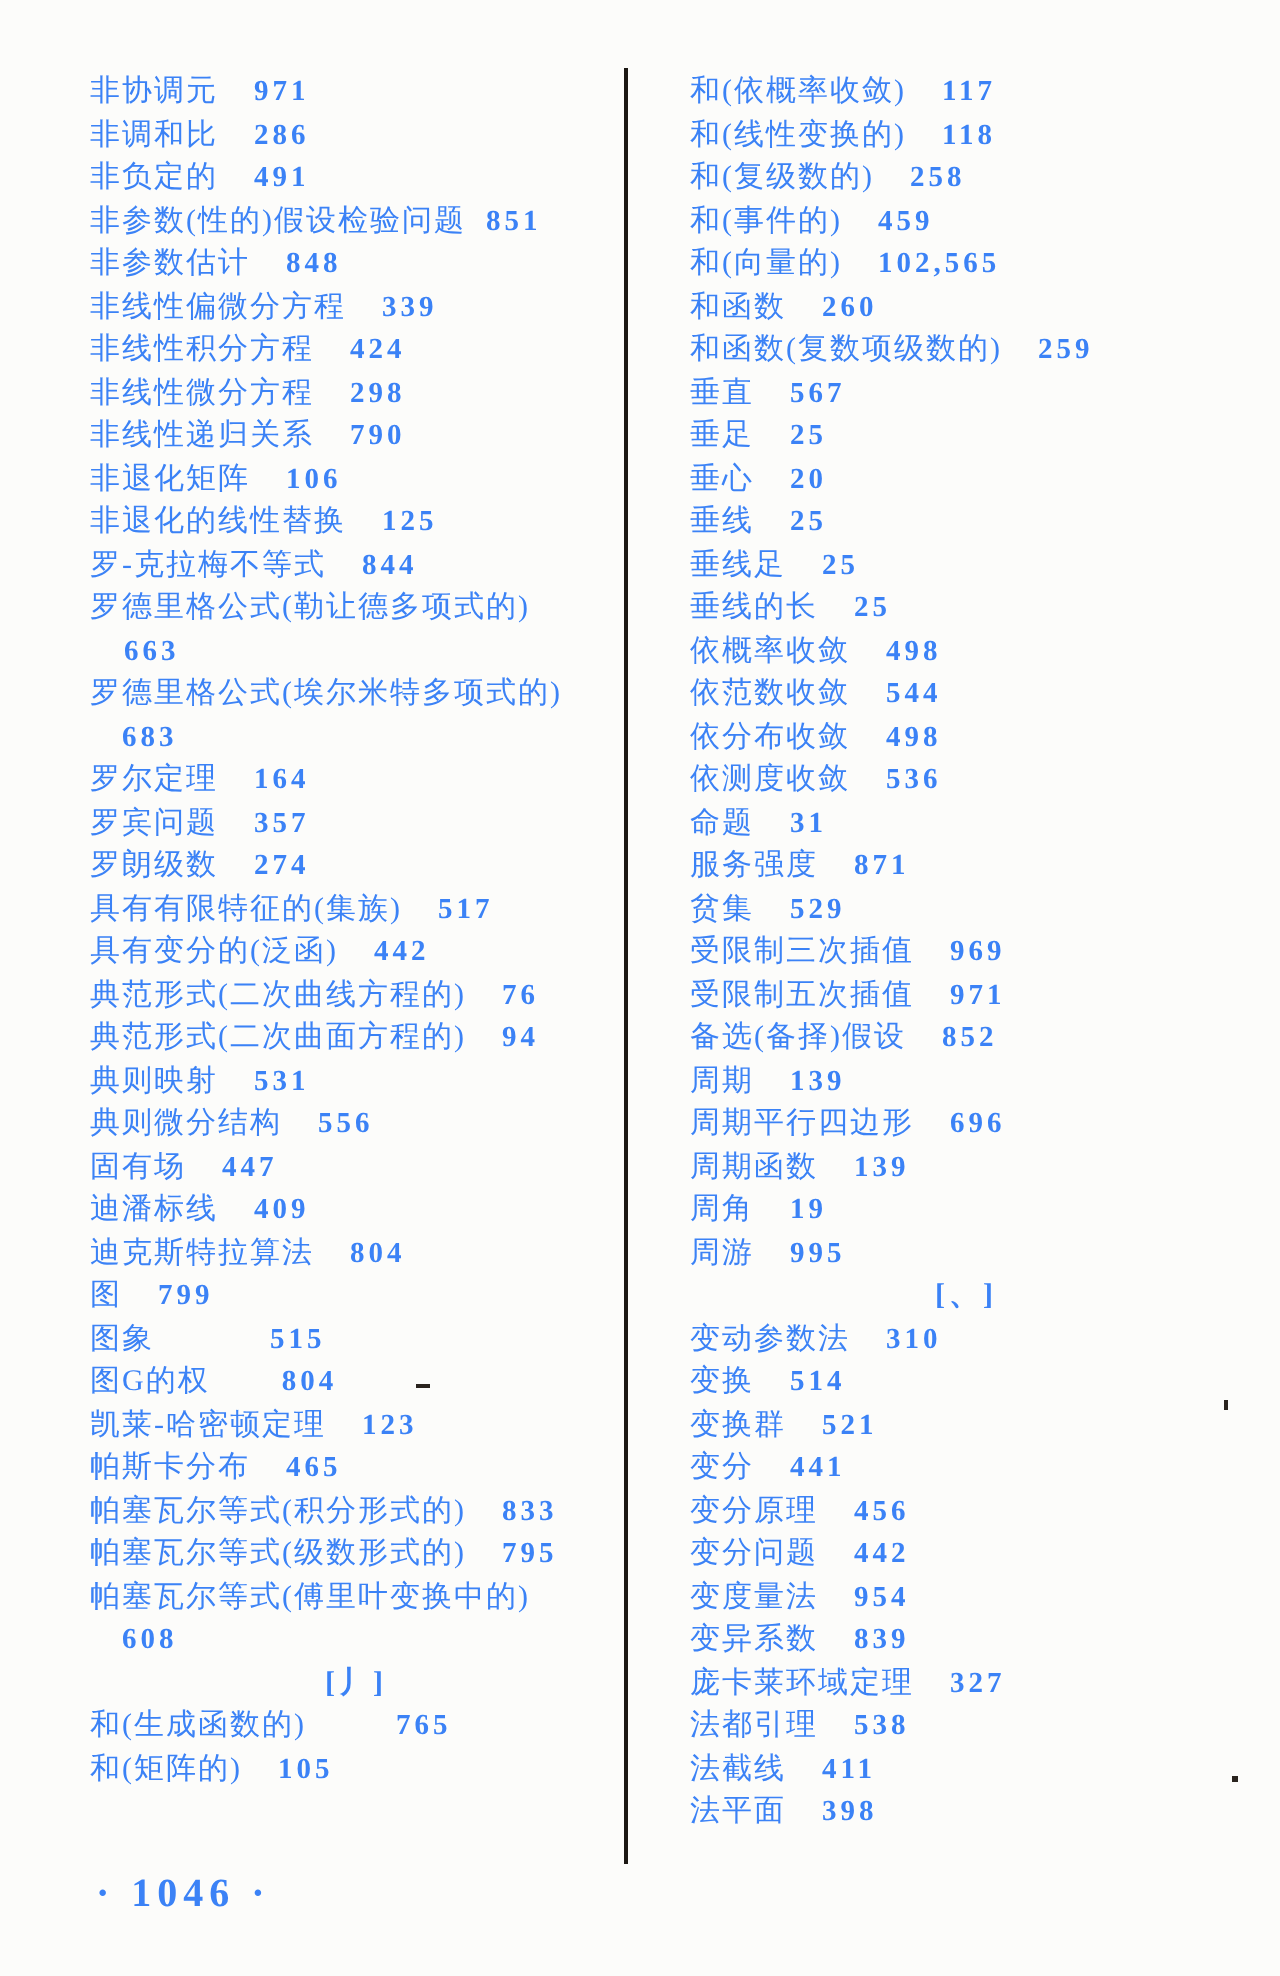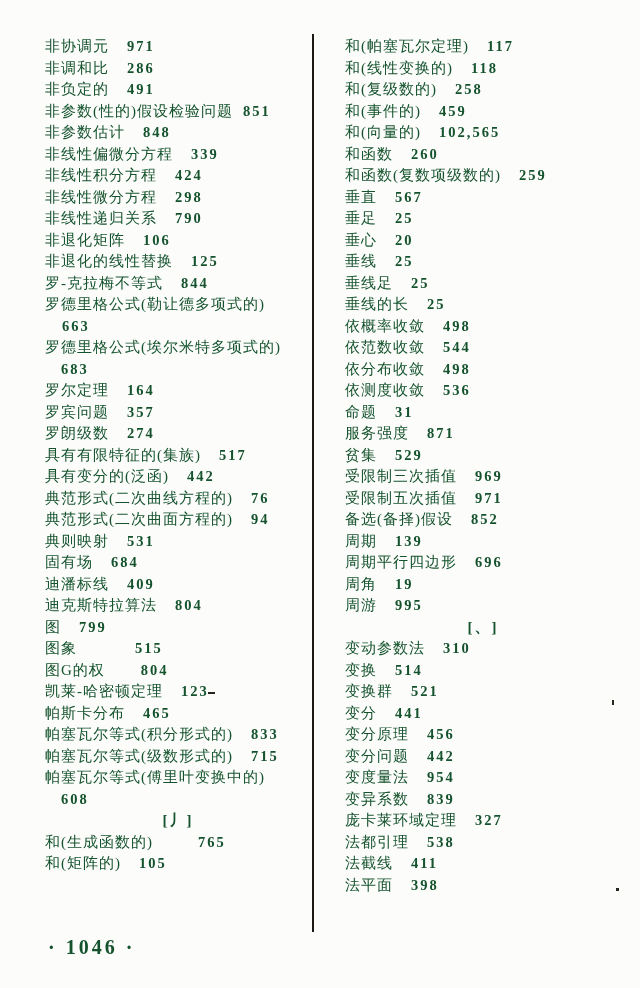--- a/index.html
+++ b/index.html
@@ -1,21 +1,21 @@
 <!DOCTYPE html>
 <html><head>
 <meta charset="utf-8">
 <style>
   html,body { margin:0; padding:0; }
   .page {
     position:relative;
     width:640px; height:988px;
     background:#fcfcfa;
     font-family:"Liberation Serif","DejaVu Serif",serif;
-    color:#14532d;
+    color:#3b82f6;
     overflow:hidden;
   }
   .col { position:absolute; top:36px; }
   .col-left  { left:45px;  width:266px; }
   .col-right { left:345px; width:276px; }
   .line {
     height:21.5px; line-height:21.5px;
     font-size:15px; white-space:nowrap;
   }
   .term { letter-spacing:1px; }
@@ -66,39 +66,40 @@
       <div class="line"><span class="term">罗德里格公式(埃尔米特多项式的)</span></div>
       <div class="line cont"><span class="num" style="margin-left: 0px;">683</span></div>
       <div class="line"><span class="term">罗尔定理</span><span class="num">164</span></div>
       <div class="line"><span class="term">罗宾问题</span><span class="num">357</span></div>
       <div class="line"><span class="term">罗朗级数</span><span class="num">274</span></div>
       <div class="line"><span class="term">具有有限特征的(集族)</span><span class="num">517</span></div>
       <div class="line"><span class="term">具有变分的(泛函)</span><span class="num">442</span></div>
       <div class="line"><span class="term">典范形式(二次曲线方程的)</span><span class="num">76</span></div>
       <div class="line"><span class="term">典范形式(二次曲面方程的)</span><span class="num">94</span></div>
       <div class="line"><span class="term">典则映射</span><span class="num">531</span></div>
-      <div class="line"><span class="term">固有场</span><span class="num">684</span></div>
+      <div class="line"><span class="term">典则微分结构</span><span class="num">556</span></div>
+      <div class="line"><span class="term">固有场</span><span class="num">447</span></div>
       <div class="line"><span class="term">迪潘标线</span><span class="num">409</span></div>
       <div class="line"><span class="term">迪克斯特拉算法</span><span class="num">804</span></div>
       <div class="line"><span class="term">图</span><span class="num">799</span></div>
       <div class="line"><span class="term">图象</span><span class="num" style="margin-left: 58px; margin-top: 44px;">515</span></div>
       <div class="line"><span class="term">图G的权</span><span class="num" style="margin-left: 36px;">804</span></div>
       <div class="line"><span class="term">凯莱-哈密顿定理</span><span class="num">123</span></div>
       <div class="line"><span class="term">帕斯卡分布</span><span class="num">465</span></div>
       <div class="line"><span class="term">帕塞瓦尔等式(积分形式的)</span><span class="num">833</span></div>
-      <div class="line"><span class="term">帕塞瓦尔等式(级数形式的)</span><span class="num">715</span></div>
+      <div class="line"><span class="term">帕塞瓦尔等式(级数形式的)</span><span class="num">795</span></div>
       <div class="line"><span class="term">帕塞瓦尔等式(傅里叶变换中的)</span></div>
       <div class="line cont"><span class="num" style="margin-left: 0px;">608</span></div>
       <div class="line header">[丿]</div>
       <div class="line"><span class="term">和(生成函数的)</span><span class="num" style="margin-left: 45px;">765</span></div>
       <div class="line"><span class="term">和(矩阵的)</span><span class="num">105</span></div>
     </div>
   <div class="divider"></div>
   <div class="col col-right" id="col-1">
-      <div class="line"><span class="term">和(帕塞瓦尔定理)</span><span class="num">117</span></div>
+      <div class="line"><span class="term">和(依概率收敛)</span><span class="num">117</span></div>
       <div class="line"><span class="term">和(线性变换的)</span><span class="num">118</span></div>
       <div class="line"><span class="term">和(复级数的)</span><span class="num">258</span></div>
       <div class="line"><span class="term">和(事件的)</span><span class="num">459</span></div>
       <div class="line"><span class="term">和(向量的)</span><span class="num">102,565</span></div>
       <div class="line"><span class="term">和函数</span><span class="num">260</span></div>
       <div class="line"><span class="term">和函数(复数项级数的)</span><span class="num">259</span></div>
       <div class="line"><span class="term">垂直</span><span class="num">567</span></div>
       <div class="line"><span class="term">垂足</span><span class="num">25</span></div>
       <div class="line"><span class="term">垂心</span><span class="num">20</span></div>
       <div class="line"><span class="term">垂线</span><span class="num">25</span></div>
@@ -109,20 +110,21 @@
       <div class="line"><span class="term">依分布收敛</span><span class="num">498</span></div>
       <div class="line"><span class="term">依测度收敛</span><span class="num">536</span></div>
       <div class="line"><span class="term">命题</span><span class="num">31</span></div>
       <div class="line"><span class="term">服务强度</span><span class="num">871</span></div>
       <div class="line"><span class="term">贫集</span><span class="num">529</span></div>
       <div class="line"><span class="term">受限制三次插值</span><span class="num">969</span></div>
       <div class="line"><span class="term">受限制五次插值</span><span class="num">971</span></div>
       <div class="line"><span class="term">备选(备择)假设</span><span class="num">852</span></div>
       <div class="line"><span class="term">周期</span><span class="num">139</span></div>
       <div class="line"><span class="term">周期平行四边形</span><span class="num">696</span></div>
+      <div class="line"><span class="term">周期函数</span><span class="num">139</span></div>
       <div class="line"><span class="term">周角</span><span class="num">19</span></div>
       <div class="line"><span class="term">周游</span><span class="num">995</span></div>
       <div class="line header">[、]</div>
       <div class="line"><span class="term">变动参数法</span><span class="num">310</span></div>
       <div class="line"><span class="term">变换</span><span class="num">514</span></div>
       <div class="line"><span class="term">变换群</span><span class="num">521</span></div>
       <div class="line"><span class="term">变分</span><span class="num">441</span></div>
       <div class="line"><span class="term">变分原理</span><span class="num">456</span></div>
       <div class="line"><span class="term">变分问题</span><span class="num">442</span></div>
       <div class="line"><span class="term">变度量法</span><span class="num">954</span></div>

